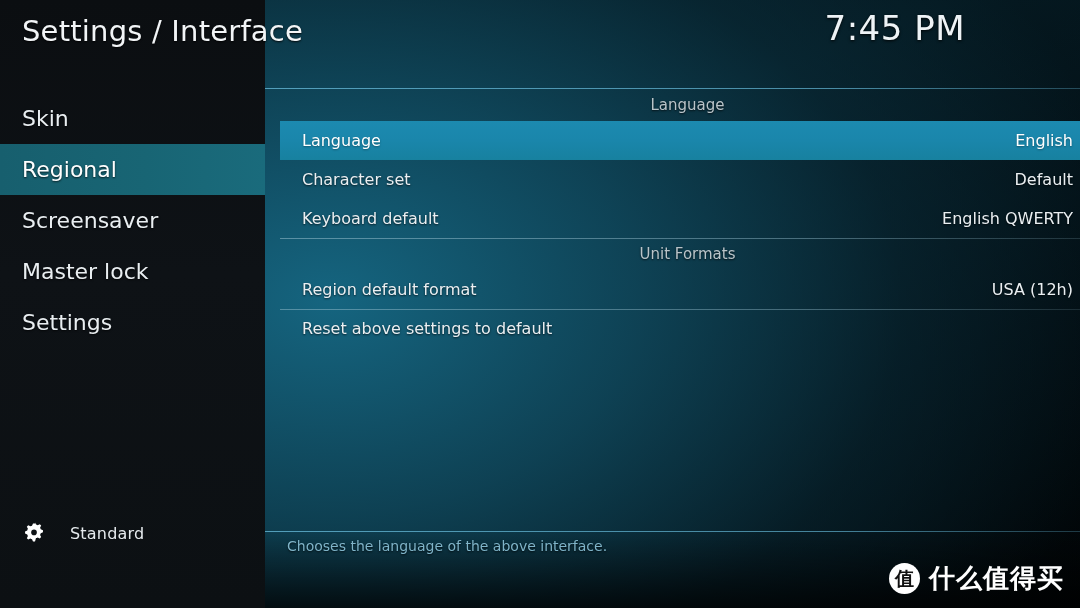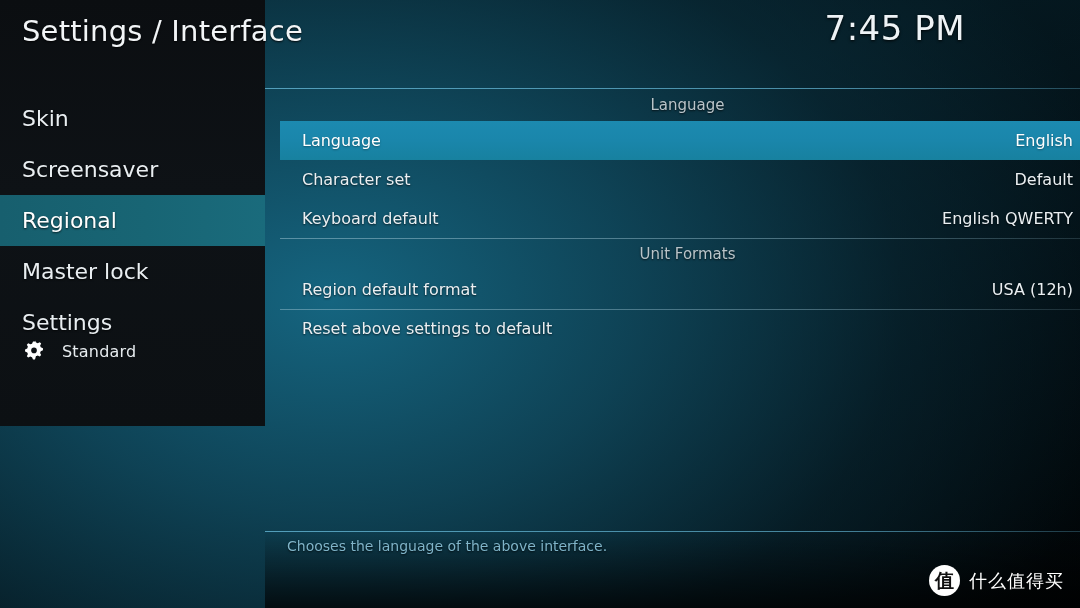--- a/index.html
+++ b/index.html
@@ -39,21 +39,21 @@
   }
   
   #header-rule {
     position:absolute; left:265px; top:88px; width:815px; height:1px;
     background:linear-gradient(to right, rgba(95,175,205,.85) 0%, rgba(95,175,205,.75) 70%, rgba(95,175,205,.35) 100%);
     z-index:7;
   }
 
   
   #sidebar {
-    position:absolute; left:0; top:0; width:265px; height:426px;
+    position:absolute; left:0; top:0; width:265px; height:608px;
     background:linear-gradient(to bottom, #0b0e11 0%, #0e1216 45%, #0c1013 100%);
     z-index:5;
   }
   #sidebar-list { position:absolute; left:0; top:93px; width:265px; }
   .side-item {
     position:relative;
     height:51px;
     display:flex; align-items:center;
     padding-left:22px;
     color:#e9eef1;
@@ -61,21 +61,21 @@
     white-space:nowrap;
   }
   .side-item.selected {
     background:linear-gradient(to right, #175f6e 0%, #186574 55%, #1a6b7c 100%);
   }
   .side-item.selected .side-label { color:#ffffff; }
   .side-label { text-shadow:0 1px 2px rgba(0,0,0,.7); }
 
   #level-indicator {
     position:absolute; left:22px; bottom:62px;
-    display:flex; align-items:center; gap:14px;
+    display:flex; align-items:center; gap:22px;
   }
   #level-indicator .gear { width:26px; height:26px; display:block; }
   #level-label { font-size:16px; color:#e6ebee; letter-spacing:.2px; }
 
   
   #content {
     position:absolute; left:265px; top:89px; width:815px; height:442px;
     z-index:4;
     margin-left:15px;
   }
@@ -142,21 +142,21 @@
     z-index:9;
   }
   #wm-badge {
     width:31px; height:31px; border-radius:50%;
     background:#ffffff; color:#111;
     display:flex; align-items:center; justify-content:center;
     font-size:19px; font-weight:bold; line-height:1;
     font-family:"DejaVu Sans", sans-serif;
   }
   #wm-text {
-    font-size:18px; font-weight:normal; color:#ffffff;
+    font-size:26px; font-weight:bold; color:#ffffff;
     letter-spacing:1px;
     font-family:"DejaVu Sans", sans-serif;
     text-align:center;
   }
 </style>
 </head>
 <body>
 
 <div id="screen">
 
@@ -164,25 +164,25 @@
     <div id="page-title">Settings / Interface</div>
     <div id="clock">7:45 PM</div>
   </div>
   <div id="header-rule"></div>
 
   <div id="sidebar">
     <div id="sidebar-list">
         <div class="side-item">
           <span class="side-label">Skin</span>
         </div>
-        <div class="side-item">
-          <span class="side-label">Screensaver</span>
-        </div>
         <div class="side-item selected">
           <span class="side-label">Regional</span>
+        </div>
+        <div class="side-item">
+          <span class="side-label">Screensaver</span>
         </div>
         <div class="side-item">
           <span class="side-label">Master lock</span>
         </div>
         <div class="side-item">
           <span class="side-label">Settings</span>
         </div>
       </div>
 
     <div id="level-indicator">

